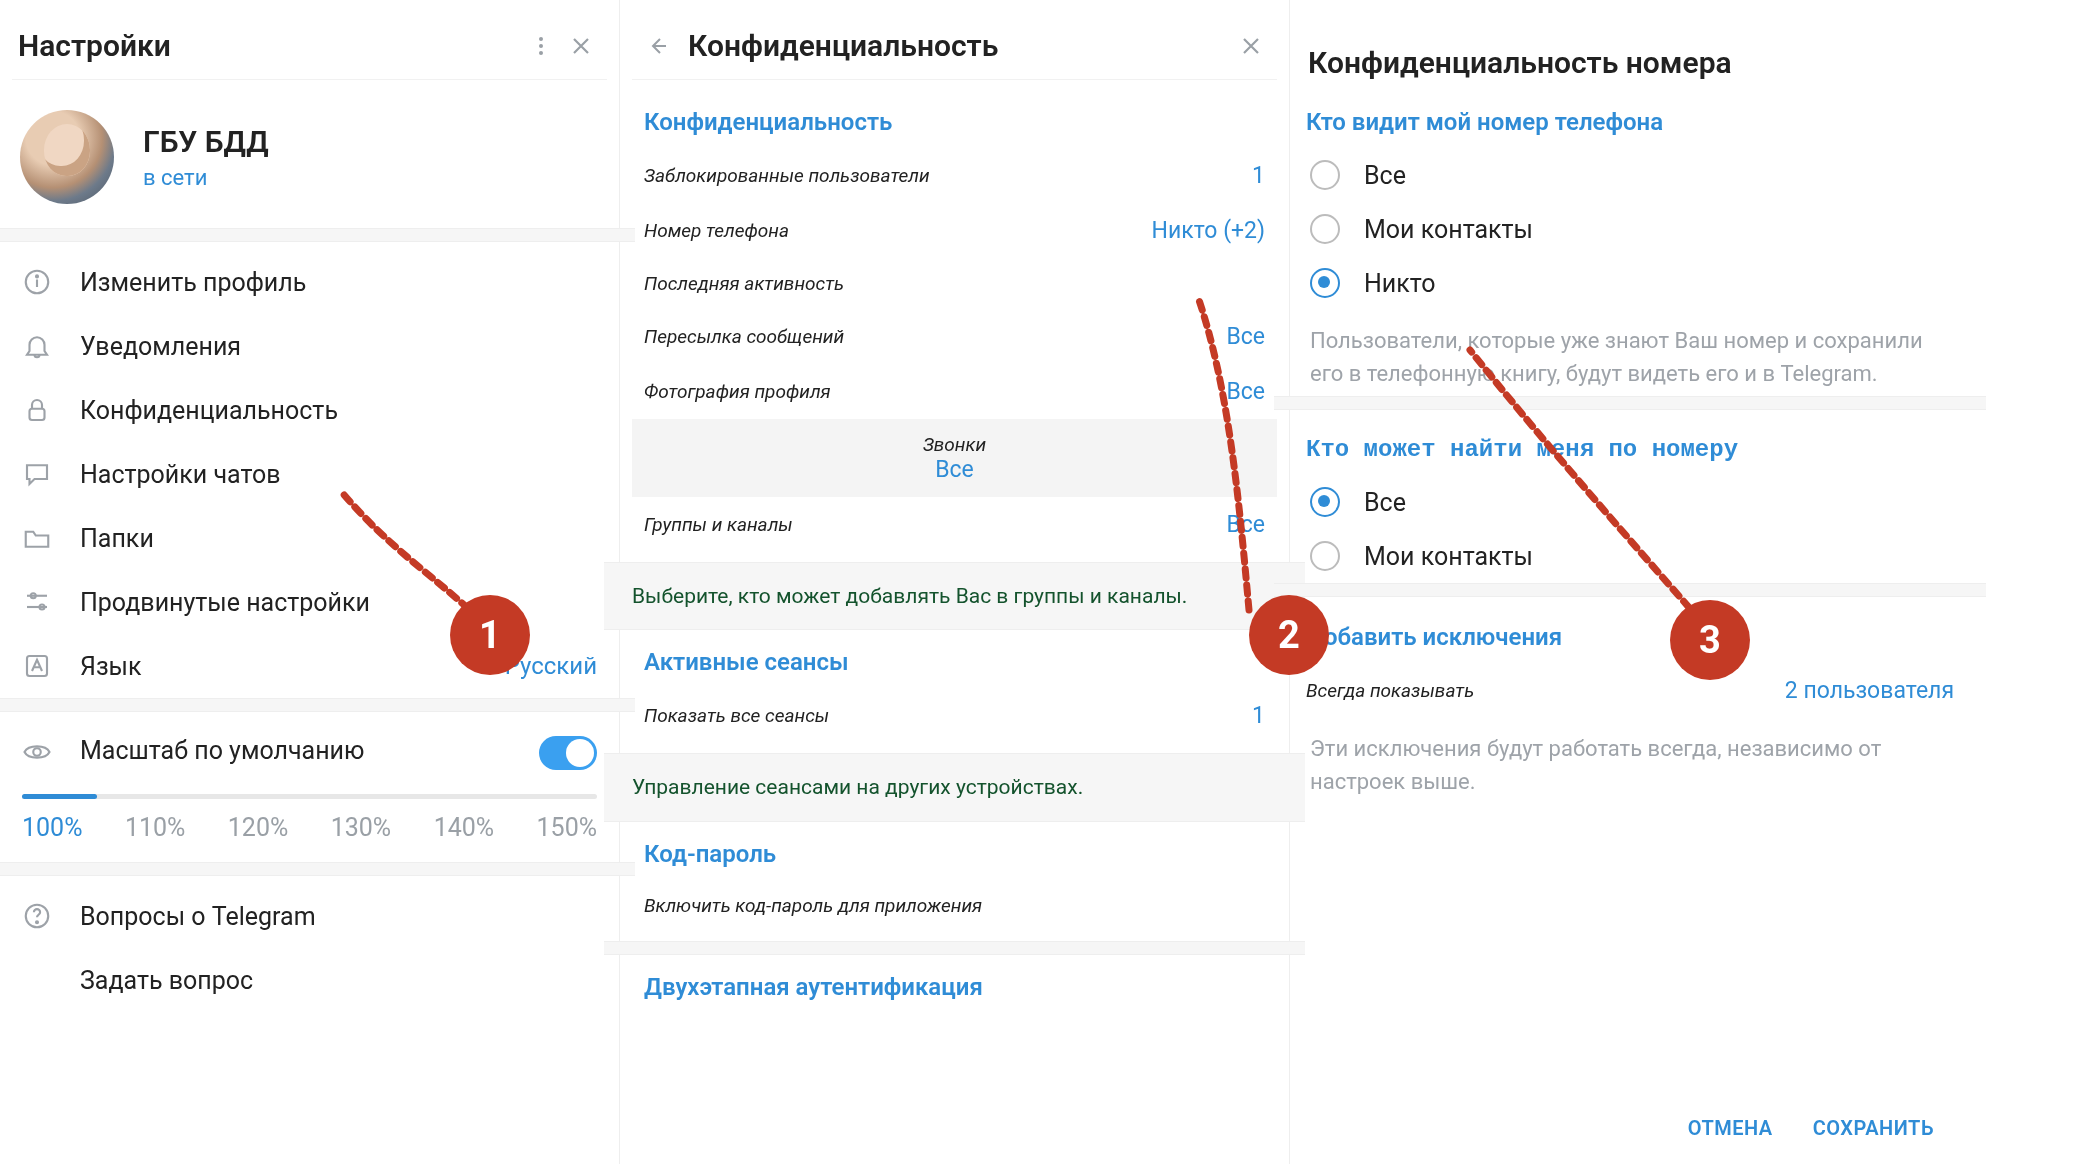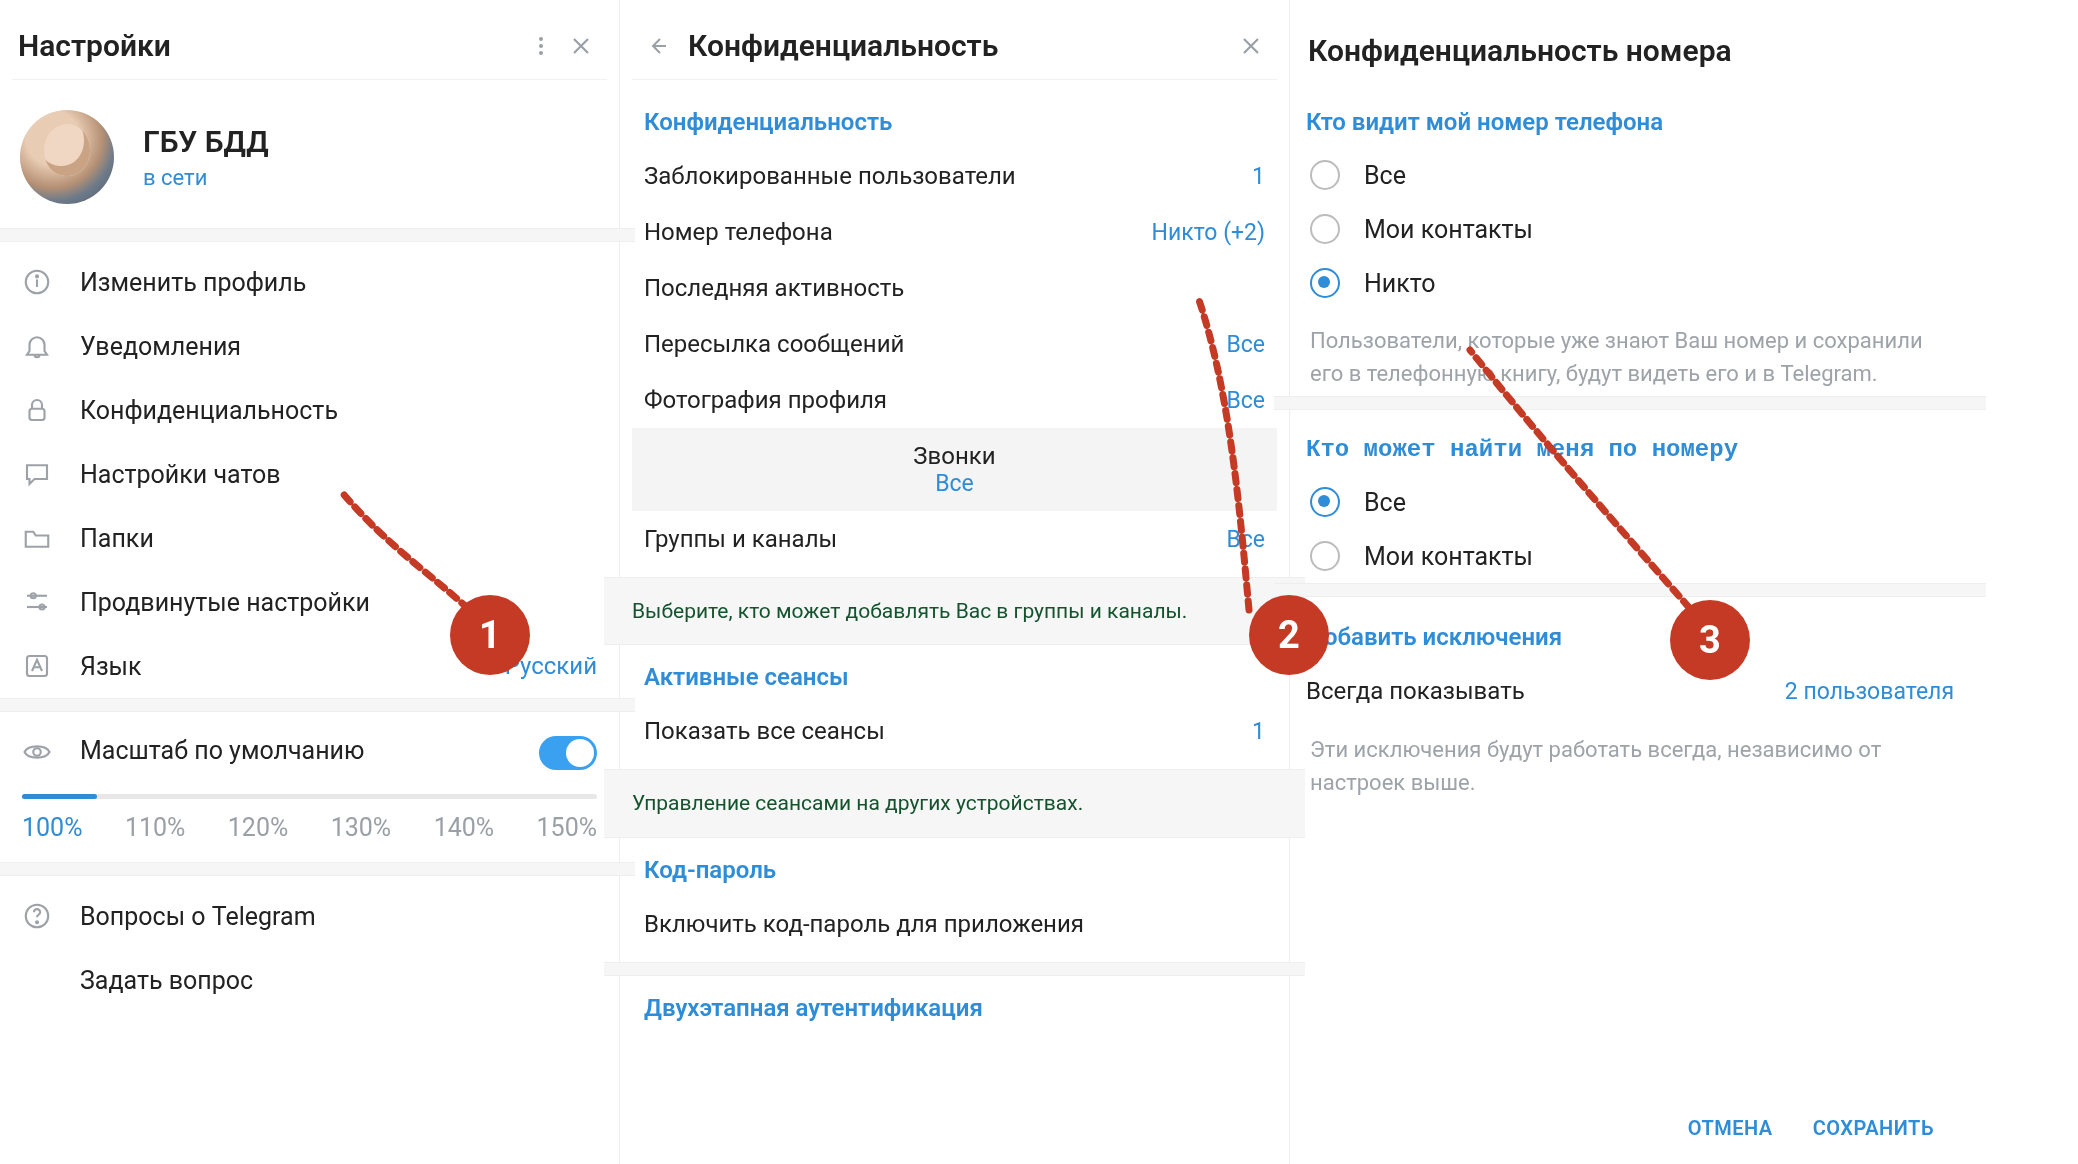--- a/index.html
+++ b/index.html
@@ -33,21 +33,21 @@
 .toggle::after { content:""; position:absolute; right:3px; top:3px; width:28px; height:28px; background:#fff; border-radius:50%; }
 .zoom-scale { padding: 6px 10px 20px 10px; }
 .zoom-bar { height: 5px; background: #e7e7e7; position: relative; border-radius: 3px; margin: 10px 0 14px 0; }
 .zoom-bar-fill { position:absolute; left:0; top:0; height:100%; width: 13%; background:#2f8cd6; border-radius:3px; }
 .zoom-labels { display:flex; justify-content: space-between; font-size: 25px; color: #9aa0a6; }
 .zoom-labels span.active { color: #2f8cd6; }
 
 .section-heading { font-size: 24px; color: #2f8cd6; font-weight: 600; padding: 18px 12px 12px 12px; }
 .priv-row { display: flex; align-items: center; padding: 14px 12px; cursor: pointer; }
 .priv-row.hl { background: #f4f4f4; flex-direction: column; }
-.priv-label { font-size: 24px; flex: 1; }
+.priv-label { font-size: 19px; flex: 1; font-style: italic; }
 .priv-value { font-size: 23px; color: #2f8cd6; }
 .hint-block { background: #f6f6f6; margin: 10px -28px 0 -28px; padding: 18px 28px; font-size: 21px; color: #14532d; line-height: 1.45; border-top:1px solid #eee; border-bottom:1px solid #eee; }
 
 .radio-row { display:flex; align-items:center; padding: 12px 8px; cursor:pointer; }
 .radio { width:30px; height:30px; border:2.5px solid #bcbcbc; border-radius:50%; margin-right: 24px; position:relative; flex-shrink:0; }
 .radio.checked { border-color:#2f8cd6; }
 .radio.checked::after { content:""; position:absolute; left:6px; top:6px; width:12px; height:12px; background:#2f8cd6; border-radius:50%; }
 .radio-label { font-size: 25px; }
 .desc { font-size: 22px; color: #9ea3a9; line-height: 1.5; padding: 14px 8px 6px 8px; }
 
@@ -274,21 +274,21 @@
   <div class="step-badge" style="right:-40px; top:595px;">2</div>
   <div class="arrow" style="right:-10px; top:250px;">
     <svg width="130" height="380">
         <path d="M80 360 C 70 250 60 140 30 50" stroke="#c43a25" stroke-width="7" stroke-dasharray="9 7"></path>
         <path d="M6 30 L50 34 L30 72 Z" fill="#c43a25"></path>
       </svg>
   </div>
 </div>
 
 <div class="panel panel3">
-  <div class="header" style="border-bottom:none; padding-bottom:0;">
+  <div class="header" style="border-bottom:none; padding-bottom:0;align-items:flex-end;">
     <div class="header-title">Конфиденциальность номера</div>
   </div>
 
   <div class="section-heading" style="padding-left:4px;">Кто видит мой номер телефона</div>
   <div class="radio-row">
       <span class="radio"></span>
       <span class="radio-label">Все</span>
     </div>
   <div class="radio-row">
       <span class="radio"></span>

